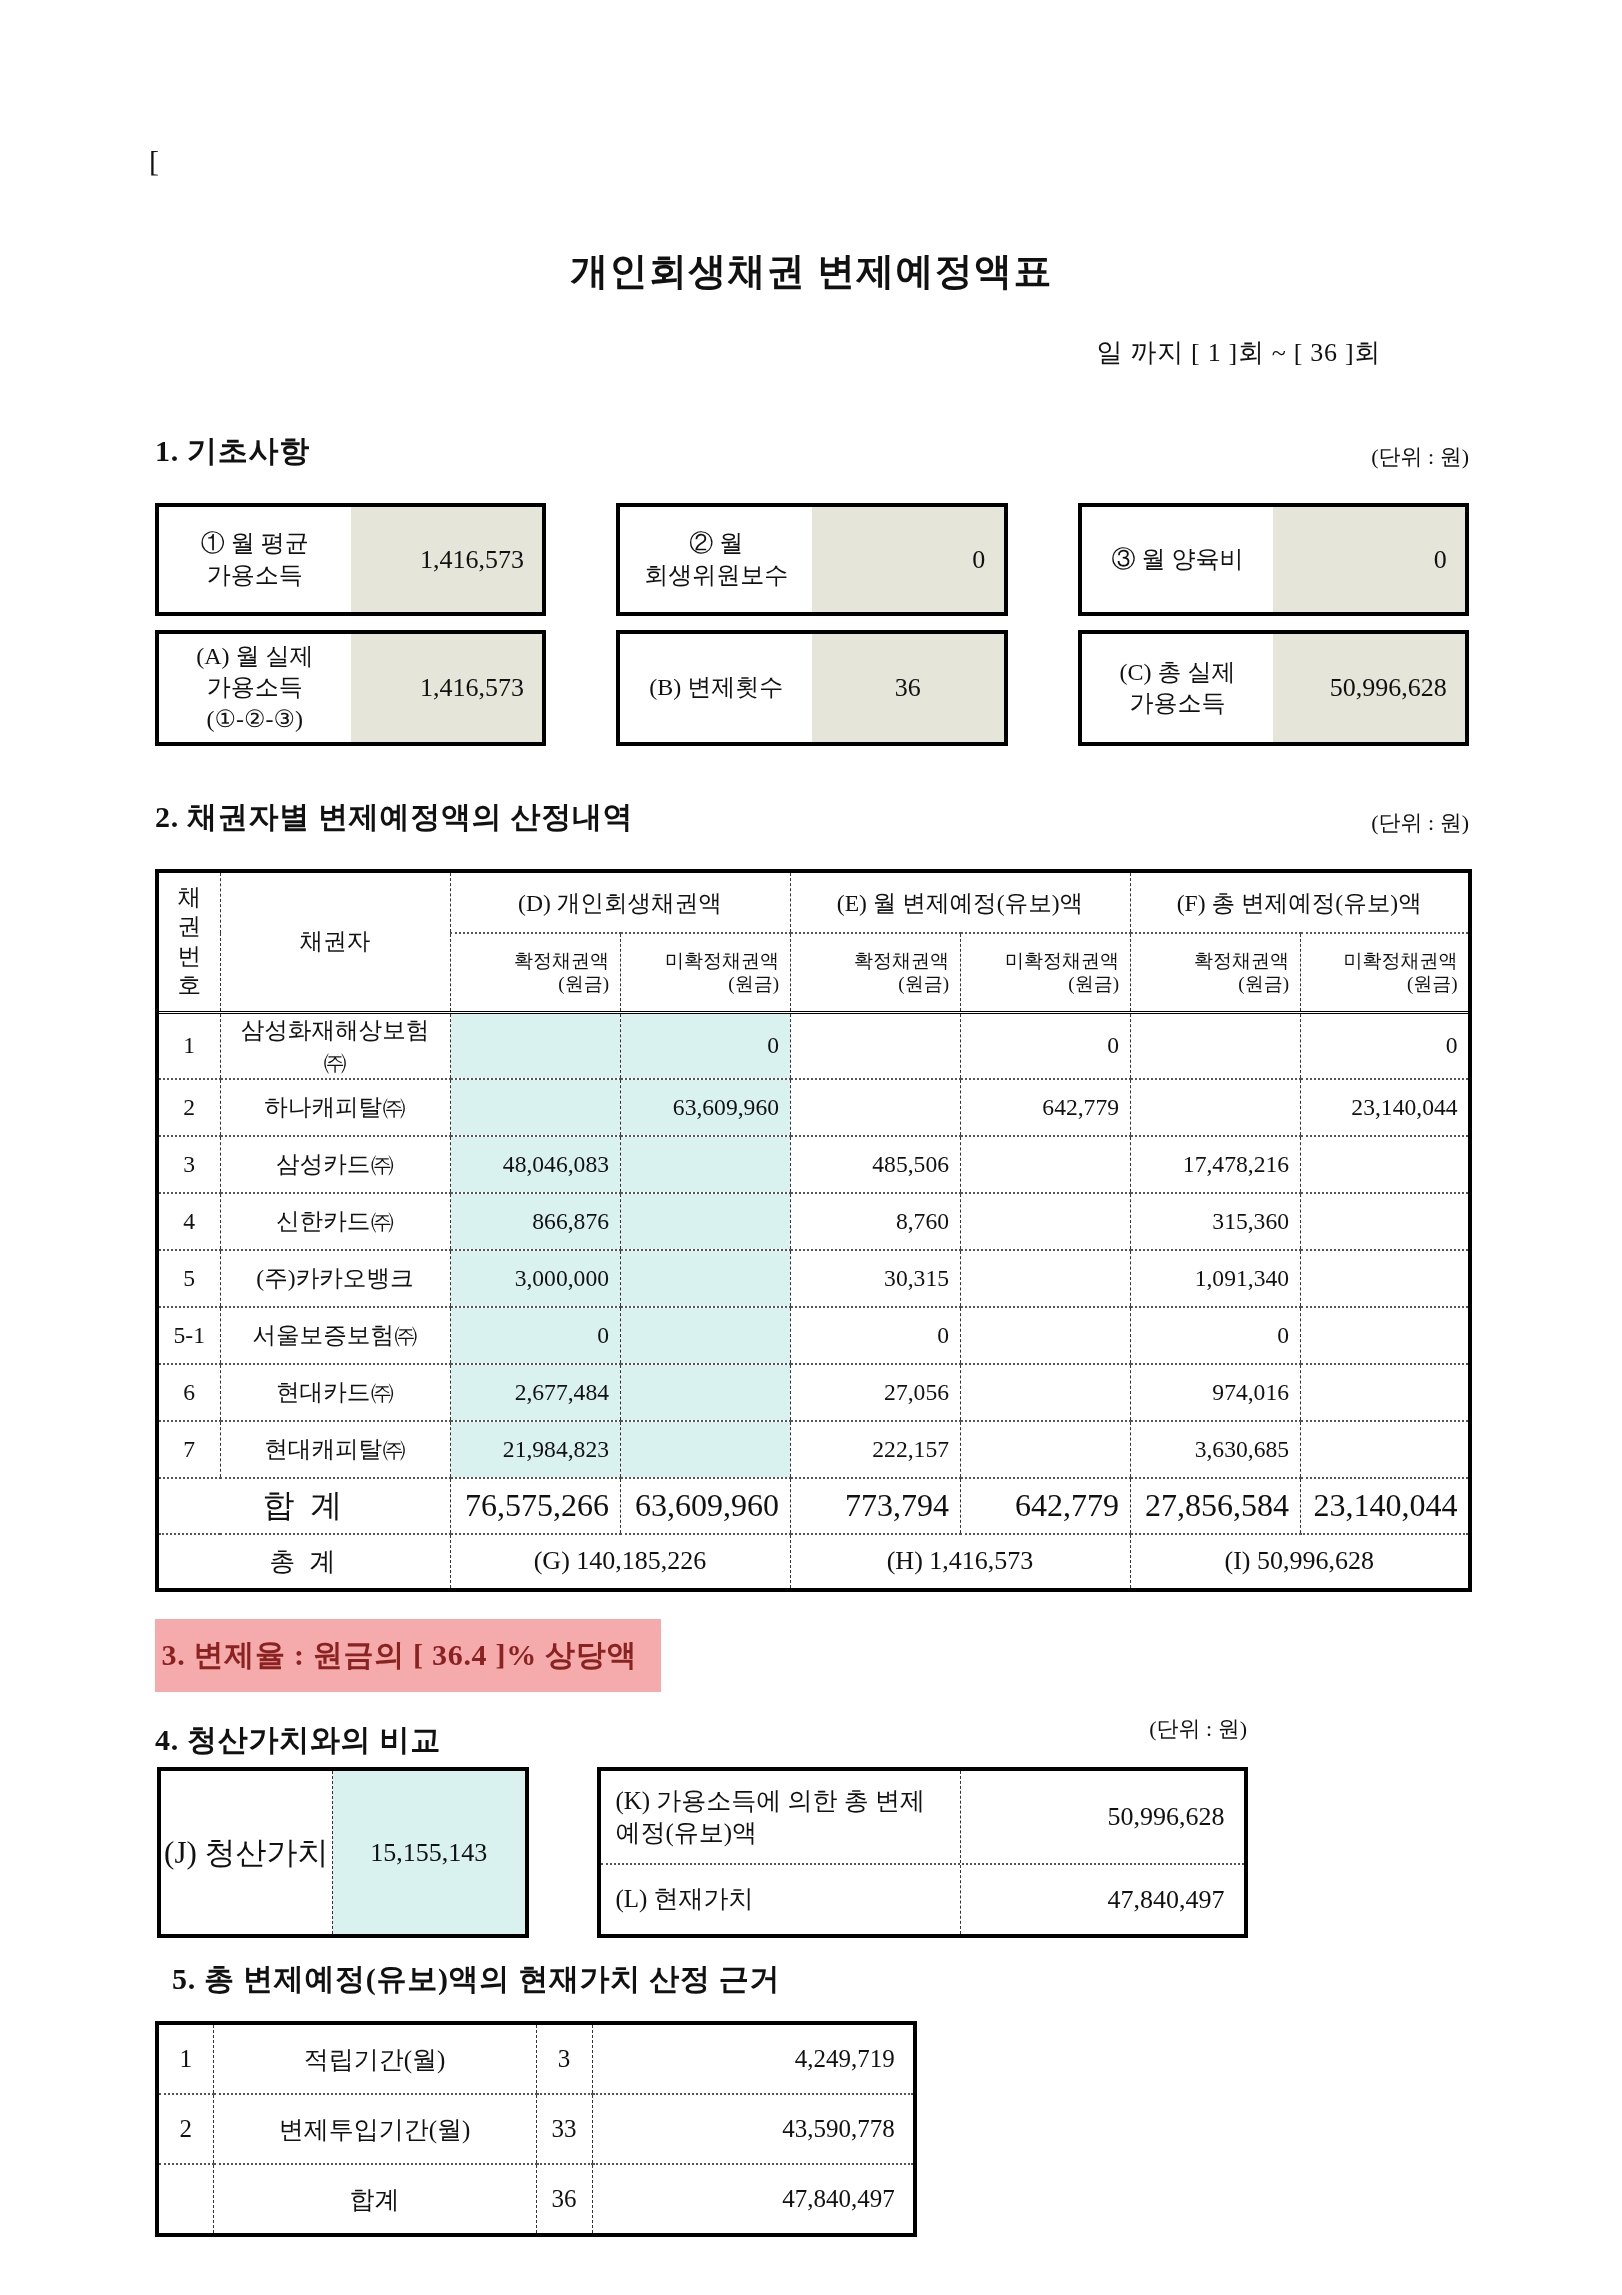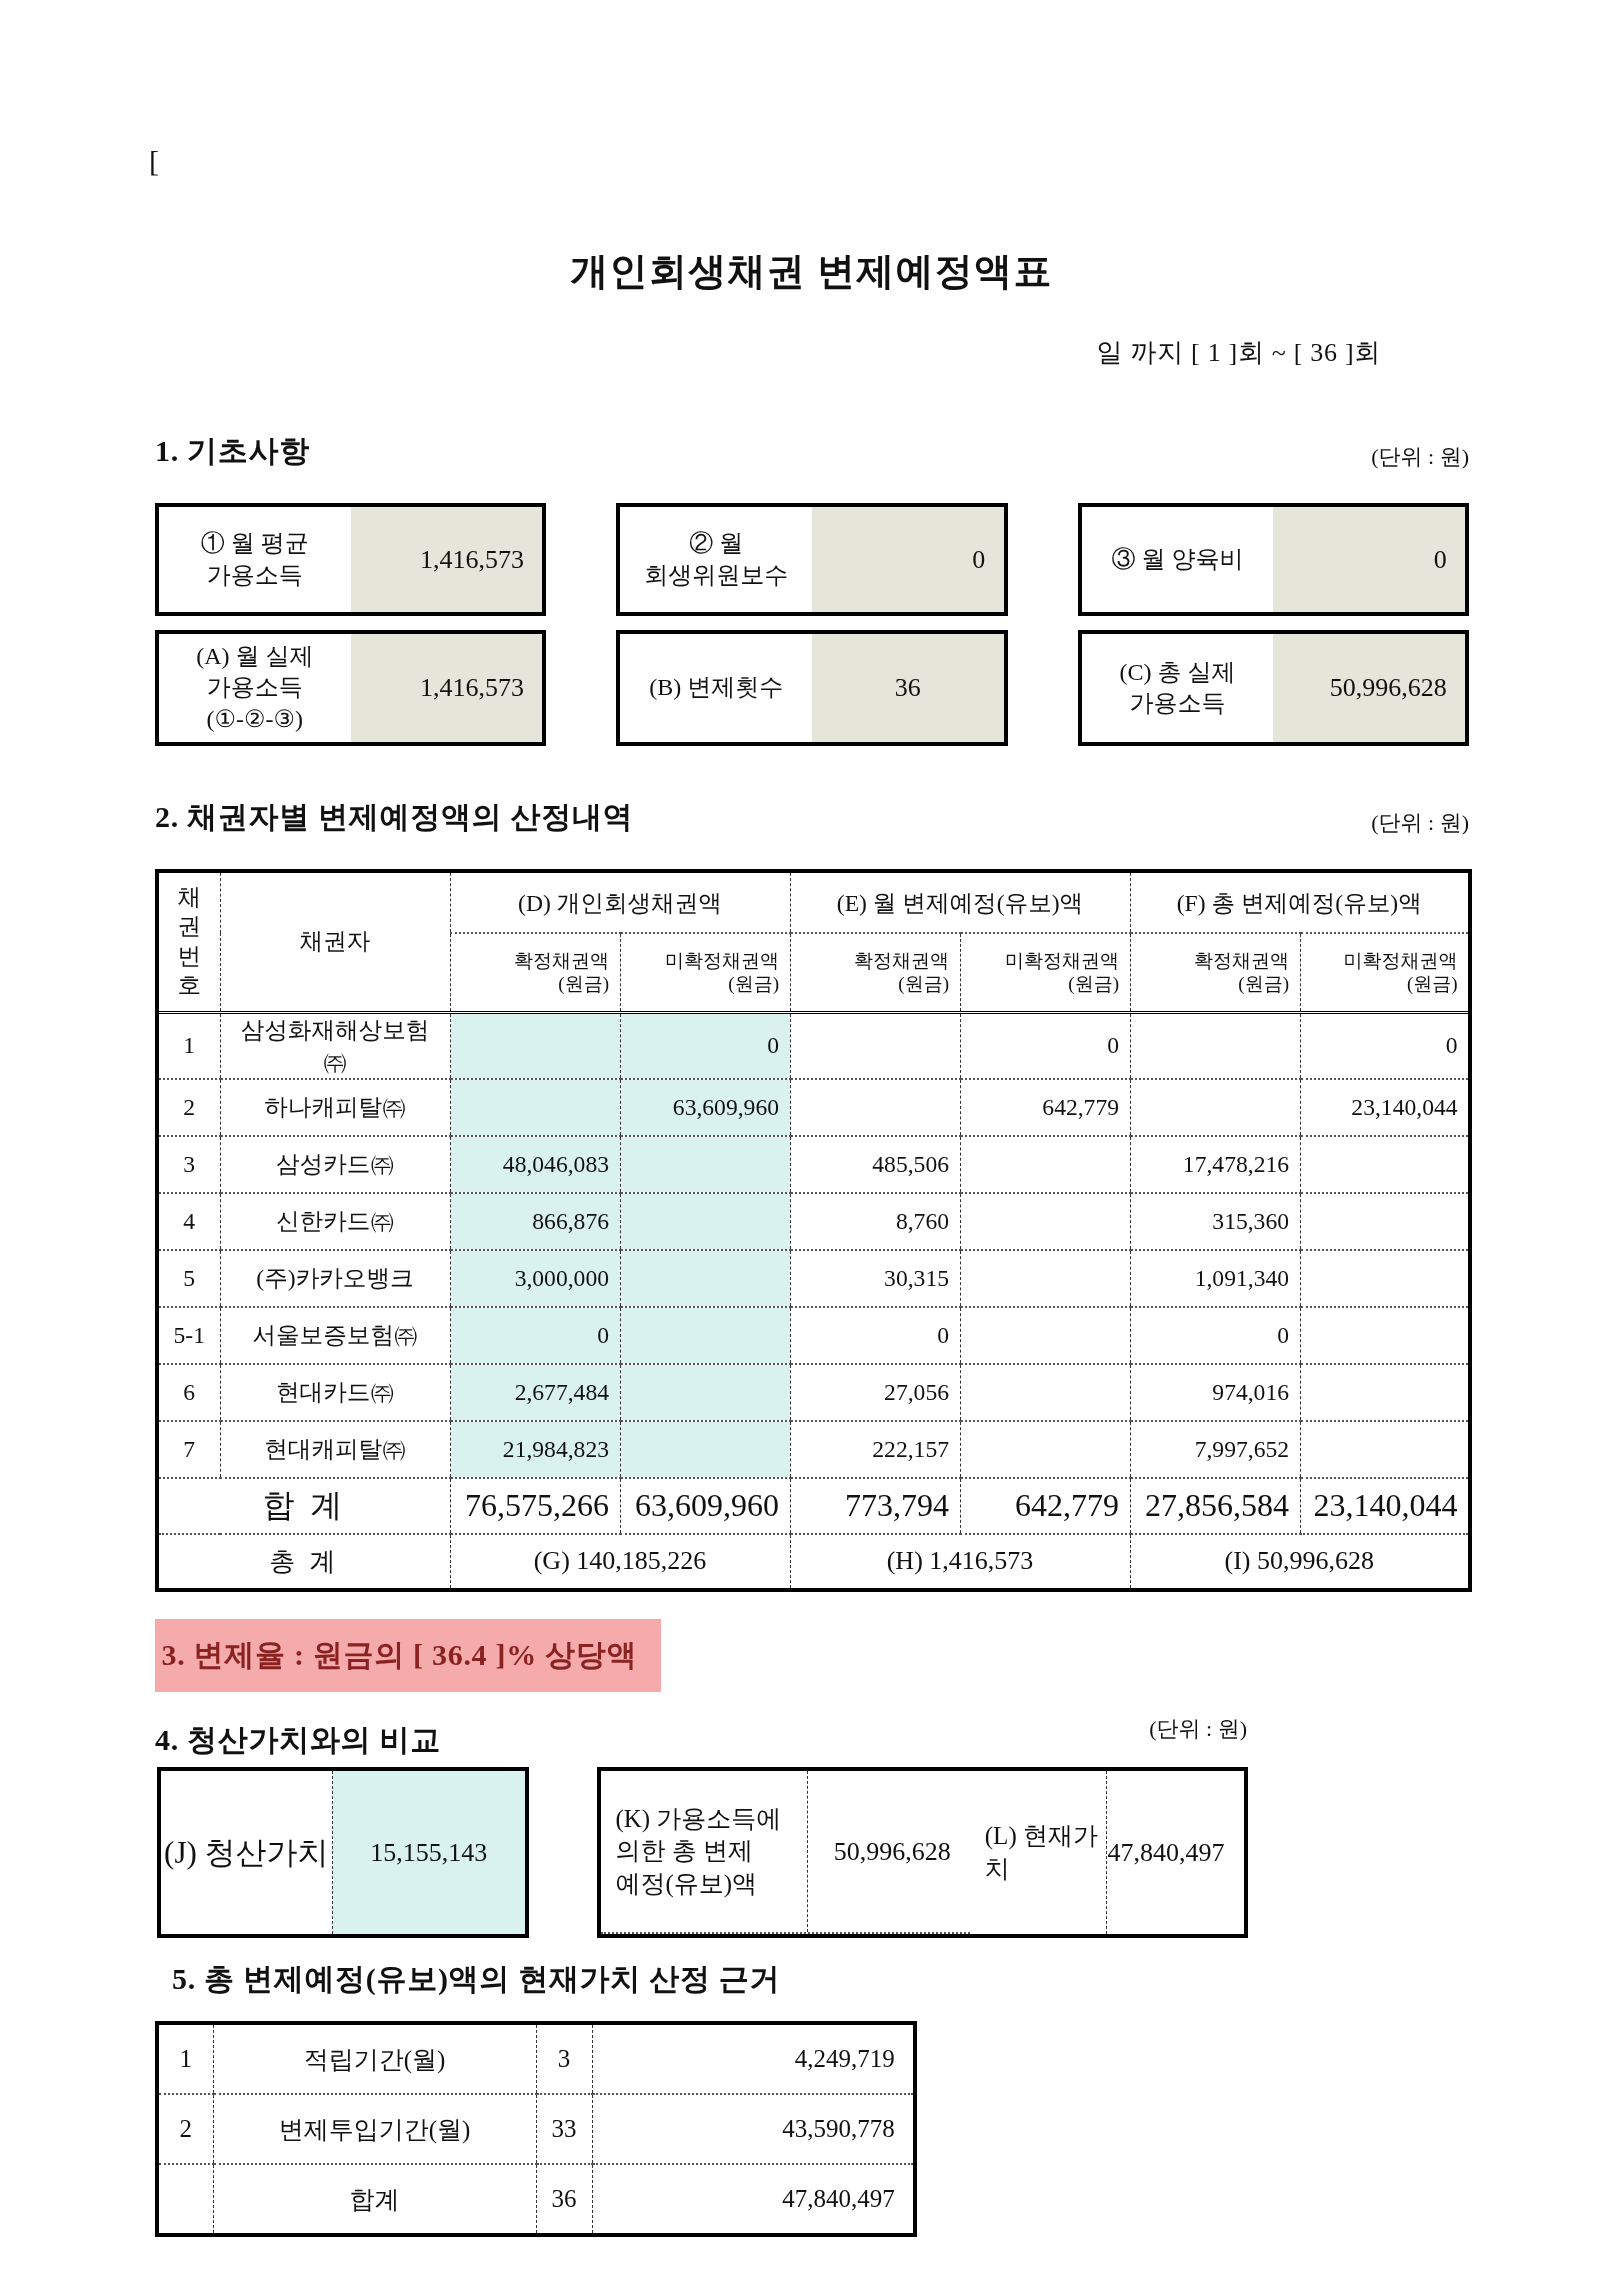--- a/index.html
+++ b/index.html
@@ -50,21 +50,21 @@
       font-size:30px;font-weight:bold;box-sizing:border-box;letter-spacing:0.7px;}
 
   #sec4-head{left:155px;top:1720px;}
   #sec4-unit{left:1027px;top:1714px;width:220px;text-align:right;}
 
   .vbox{border:4.6px solid #000;box-sizing:border-box;background:#fff;}
   #boxJ{left:157px;top:1767px;width:372px;height:171px;display:flex;}
   #boxJ .jlbl{width:47%;display:flex;align-items:center;justify-content:center;font-size:31px;}
   #boxJ .jval{width:53%;background:var(--highlight_cyan,#d9f1ef);display:flex;align-items:center;
       justify-content:center;font-size:26px;border-left:1.3px dashed #333;}
-  #boxKL{left:597px;top:1767px;width:651px;height:171px;display:flex;flex-direction:row;}
+  #boxKL{left:597px;top:1767px;width:651px;height:171px;display:flex;flex-direction:column;}
   .krow{flex:1.35;display:flex;border-bottom:2px dotted #555;}
   .lrow{flex:1;display:flex;}
   .klbl{width:56%;display:flex;align-items:center;padding-left:14.4px;font-size:25px;line-height:1.3;
       white-space:pre-line;border-right:1.3px dashed #333;box-sizing:border-box;}
   .kval{flex:1;display:flex;align-items:center;justify-content:flex-end;padding-right:19.6px;font-size:26px;}
 
   #sec5-head{left:172px;top:1959px;}
   #sec5-table{left:155px;top:2021px;width:759px;border:4.6px solid #000;}
   #sec5-table td{border-left:1.3px dashed #333;border-top:2px dotted #555;font-size:25px;height:68px;
       padding:0 9.2px;overflow:hidden;}
@@ -229,21 +229,21 @@
       <td class="num">974,016</td>
       <td class="num"></td>
     </tr>
     <tr class="brow">
       <td class="no">7</td>
       <td class="cred">현대캐피탈㈜</td>
       <td class="num cy">21,984,823</td>
       <td class="num cy"></td>
       <td class="num">222,157</td>
       <td class="num"></td>
-      <td class="num">7,997,652</td>
+      <td class="num">3,630,685</td>
       <td class="num"></td>
     </tr>
     <tr class="sub">
       <td colspan="2" class="labelcell">합 계</td>
       <td class="num">76,575,266</td>
       <td class="num">63,609,960</td>
       <td class="num">773,794</td>
       <td class="num">642,779</td>
       <td class="num">27,856,584</td>
       <td class="num">23,140,044</td>

